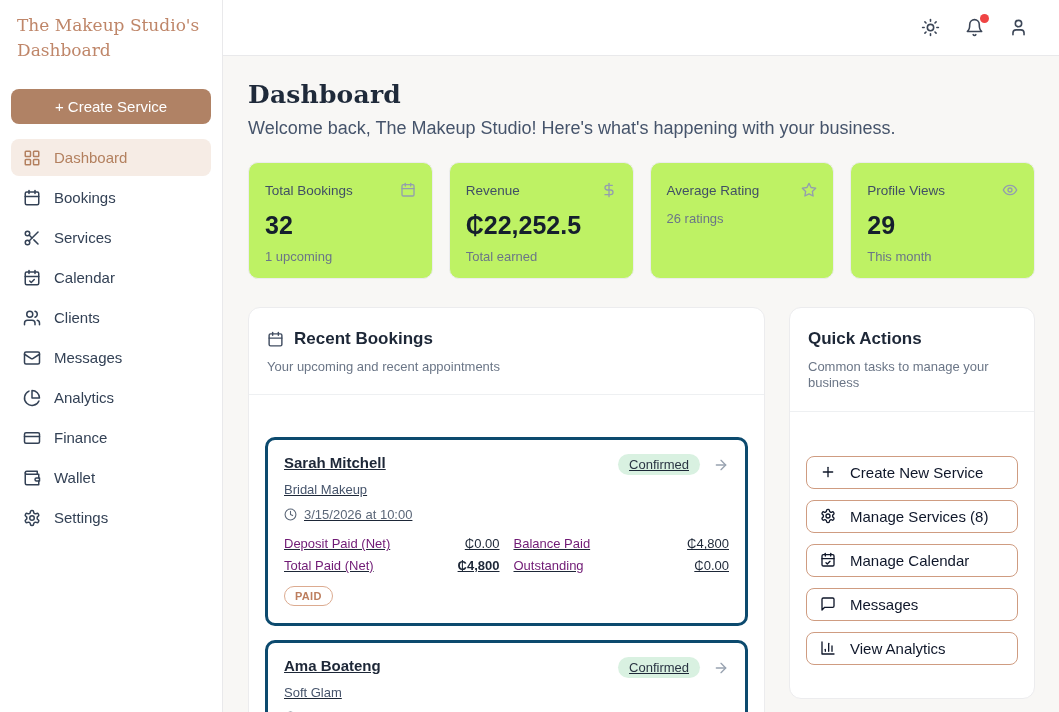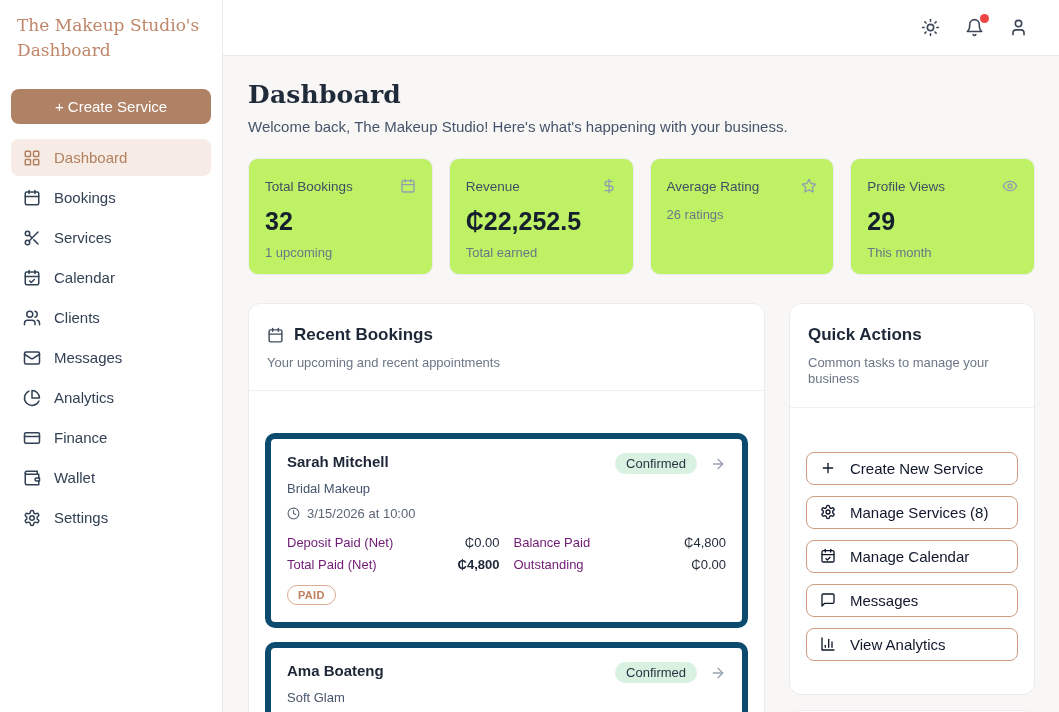--- a/index.html
+++ b/index.html
@@ -41,41 +41,41 @@
   .bell-dot {
     position:absolute; top:-4px; right:-5px; width:9px; height:9px;
     background:#ef4444; border-radius:50%;
   }
 
   .content { flex:1; padding:24px 24px 0 25px; overflow:hidden; }
   .page-title {
     font-family:"DejaVu Serif","Liberation Serif",serif; font-size:25px;
     font-weight:700; color:#1f2a3a; margin-bottom:9px; letter-spacing:.2px;
   }
-  .page-sub { font-size:15px; color:#46546b; margin-bottom:23px; }
+  .page-sub { font-size:18px; color:#46546b; margin-bottom:23px; }
 
   
   .stats { display:grid; grid-template-columns:repeat(4,1fr); gap:16px; margin-bottom:28px; }
   .stat-card { background:#bef264; border:1px solid #ececee; border-radius:10px; padding:19px 16px 14px; }
   .stat-top { display:flex; justify-content:space-between; align-items:center; margin-bottom:13px; }
   .stat-label { font-size:13.5px; color:#414f65; }
   .stat-top svg { width:16px; height:16px; color:#939eae; }
   .stat-value { font-size:25px; font-weight:700; color:#151f2d; }
   .stat-sub { font-size:13px; color:#6b7687; margin-top:9px; }
 
   
   .columns { display:grid; grid-template-columns:1fr 246px; gap:24px; align-items:start; }
   .panel { background:#fff; border:1px solid #ececee; border-radius:12px; }
   .panel-header { padding:21px 18px 19px; border-bottom:1px solid #eef0f2; }
   .panel-title { display:flex; align-items:center; gap:10px; font-size:17px; font-weight:700; color:#1d2737; }
   .panel-title svg { width:17px; height:17px; color:#404c60; }
   .panel-sub { font-size:13px; color:#6b7687; margin-top:10px; line-height:1.25; }
 
   .bookings-body { padding:42px 16px 16px; }
-  .booking-card { border:6px solid #0c4a6e; border-radius:10px; padding:14px 16px 17px; margin-bottom:14px; }
+  .booking-card { border:3px solid #0c4a6e; border-radius:10px; padding:14px 16px 17px; margin-bottom:14px;text-decoration:underline; }
   .booking-top { display:flex; justify-content:space-between; align-items:flex-start; }
   .b-name { font-size:15px; font-weight:700; color:#1d2737; }
   .b-right { display:flex; align-items:center; gap:13px; }
   .status-pill { background:#d9f1e1; color:#2a3443; font-size:13px; padding:3px 11px; border-radius:999px; }
   .arrow-btn { background:none; border:none; color:#98a2b0; cursor:pointer; padding:0; }
   .arrow-btn svg { width:16px; height:16px; }
   .b-service { font-size:13px; color:#46546b; margin-top:7px; }
   .b-date { display:flex; align-items:center; gap:7px; font-size:13px; color:#5b6778; margin-top:10px; }
   .b-date svg { width:13px; height:13px; }
   .b-pay { display:grid; grid-template-columns:1fr 1fr; column-gap:14px; row-gap:7px; margin-top:14px; font-size:13px; }

